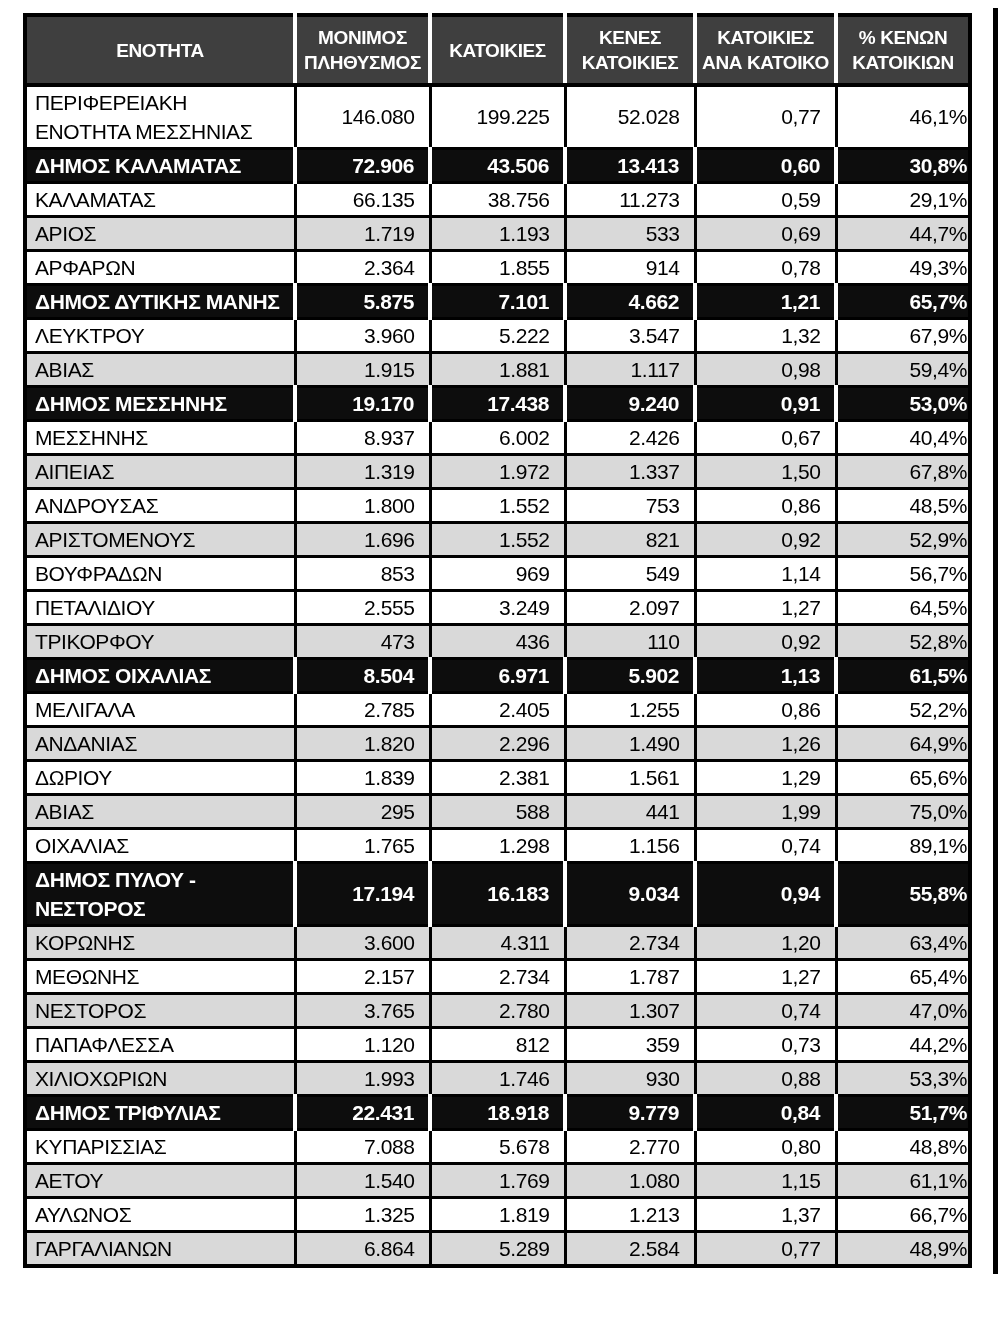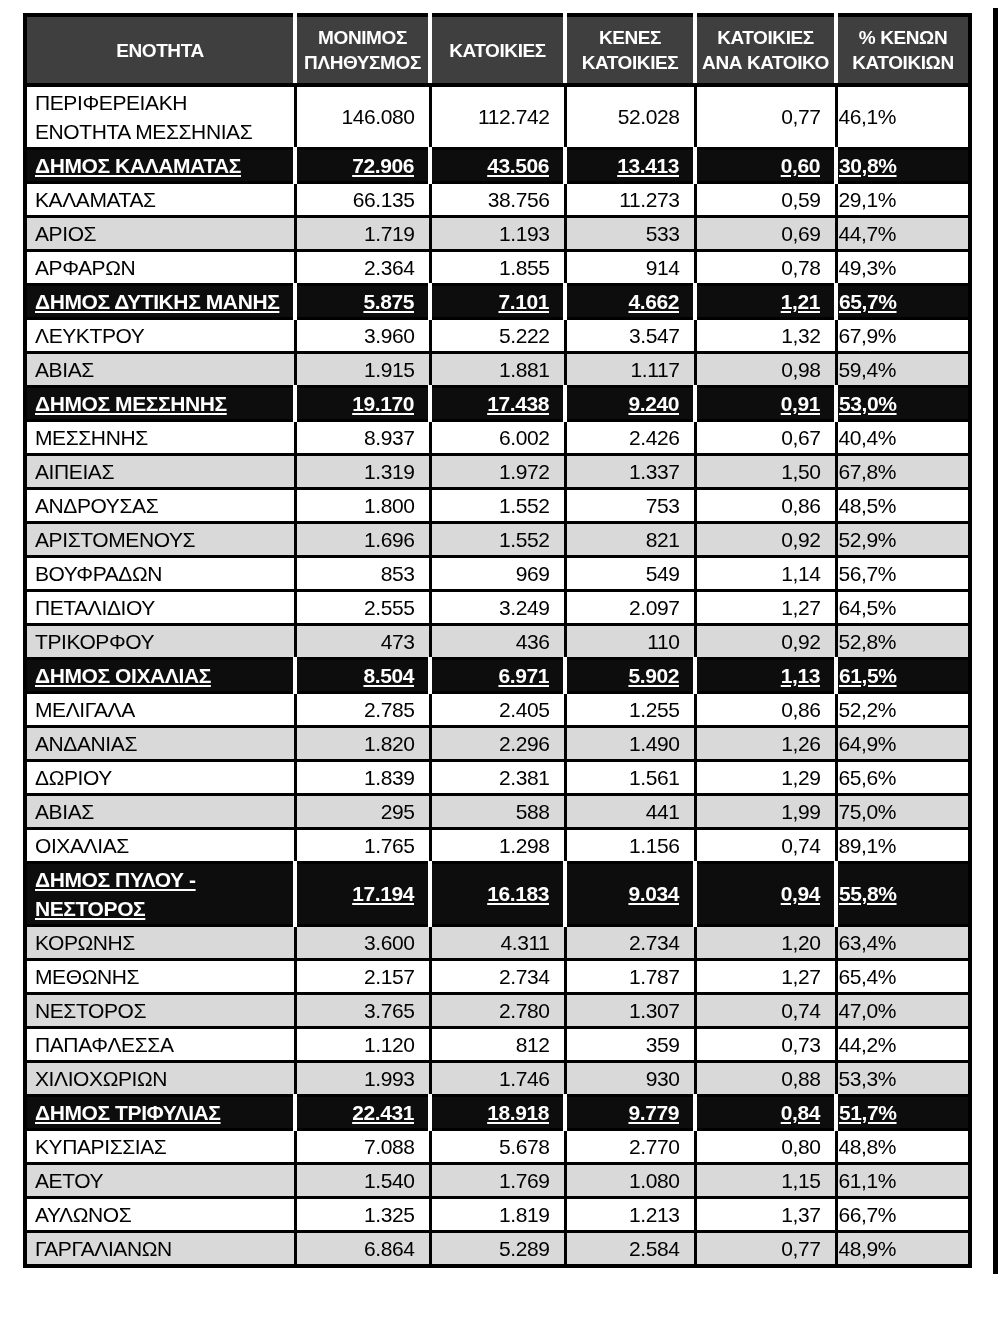--- a/index.html
+++ b/index.html
@@ -61,35 +61,34 @@
     text-align: left;
     padding-left: 8px;
     white-space: pre-line;
     line-height: 29px;
   }
   .c-num {
     text-align: right;
     padding-right: 14px;
   }
   .c-pct {
-    text-align: left;
+    text-align: right;
   }
   
   tr.row-region td {
     background: #ffffff;
     height: 52px;
   }
   tr.row-unit.shade-white td { background: #ffffff; }
   tr.row-unit.shade-gray  td { background: #d9d9d9; }
   tr.row-municipality td {
     background: #0d0d0d;
     color: #ffffff;
     font-weight: bold;
     border-left: 4px solid #ffffff;
-    text-decoration: underline;
   }
   tr.row-municipality td:first-child {
     border-left: 4px solid #000000;
   }
   
   .side-line {
     position: absolute;
     left: 993px;
     top: 8px;
     width: 5px;
@@ -123,21 +122,21 @@
 ΑΝΑ ΚΑΤΟΙΚΟ</th>
           <th>% ΚΕΝΩΝ
 ΚΑΤΟΙΚΙΩΝ</th>
         </tr>
       </thead>
       <tbody>
           <tr class="row-region shade-white">
             <td class="c-label">ΠΕΡΙΦΕΡΕΙΑΚΗ
 ΕΝΟΤΗΤΑ ΜΕΣΣΗΝΙΑΣ</td>
             <td class="c-num">146.080</td>
-            <td class="c-num">112.742</td>
+            <td class="c-num">199.225</td>
             <td class="c-num">52.028</td>
             <td class="c-num">0,77</td>
             <td class="c-pct">46,1%</td>
           </tr>
           <tr class="row-municipality">
             <td class="c-label">ΔΗΜΟΣ ΚΑΛΑΜΑΤΑΣ</td>
             <td class="c-num">72.906</td>
             <td class="c-num">43.506</td>
             <td class="c-num">13.413</td>
             <td class="c-num">0,60</td>

